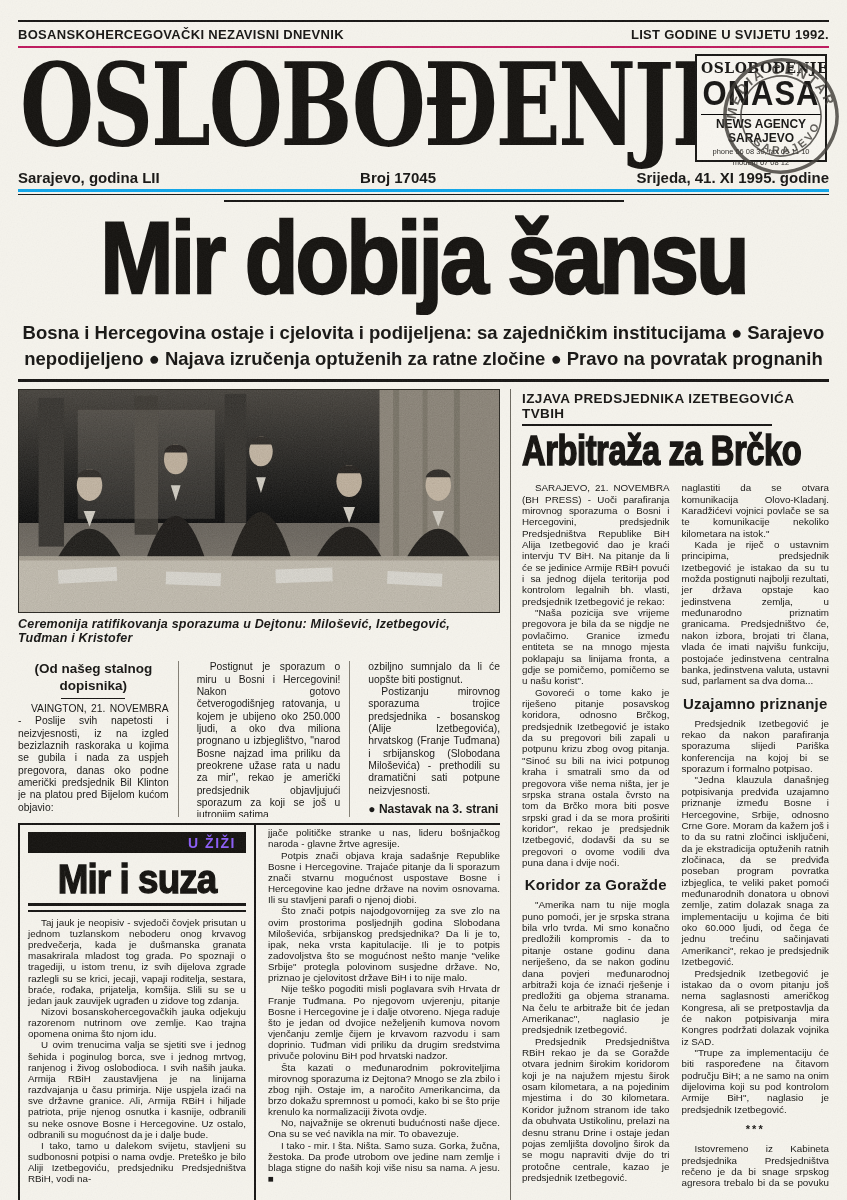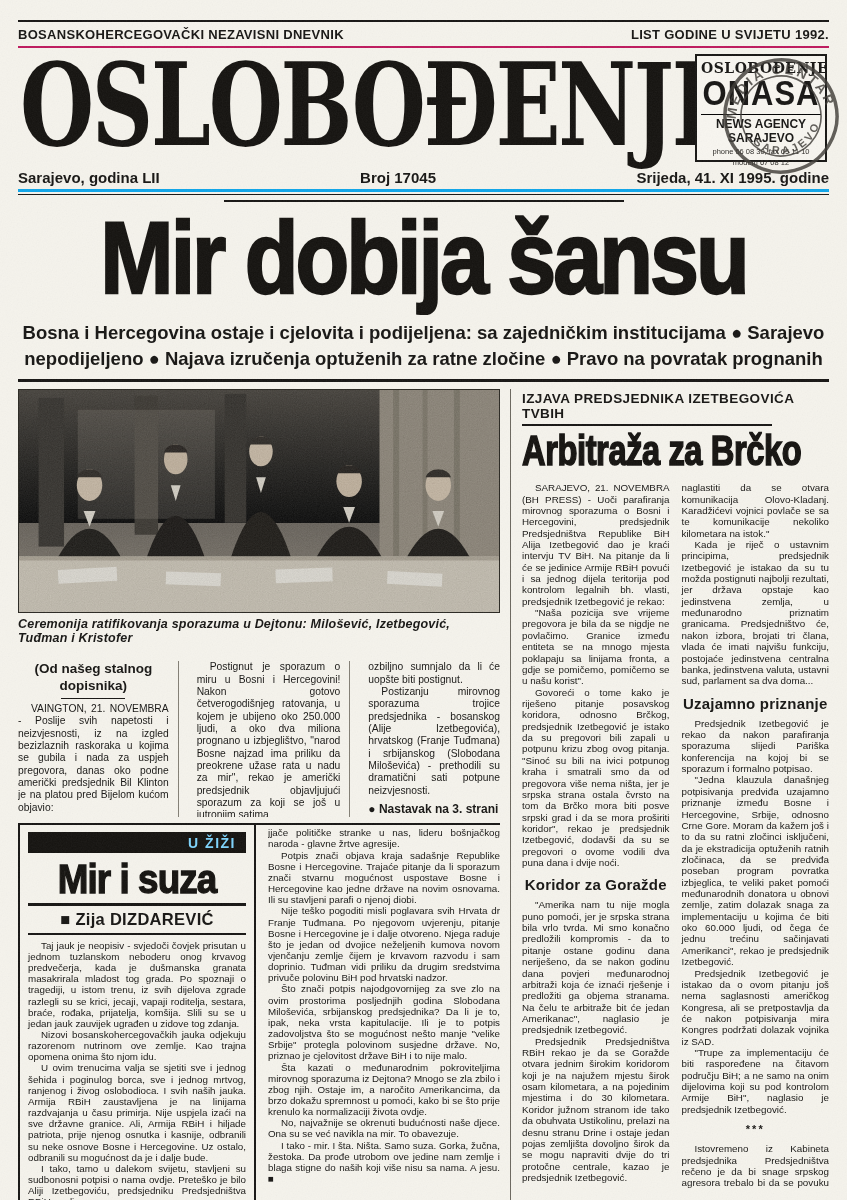--- a/index.html
+++ b/index.html
@@ -87,21 +87,21 @@
 
   
   .bottomleft{ border-top:2.5px solid #161513; margin-top:6px; display:grid;
     grid-template-columns:238px 1fr; column-gap:12px; height:388px; overflow:hidden; }
   .focus-box{
     border-left:2px solid #161513; border-right:2px solid #161513; border-bottom:5px solid #161513;
     padding:5px 8px 4px; overflow:hidden;
   }
   .badge-bar{ background:#14120f; height:21px; display:flex; justify-content:flex-end; align-items:center;
     padding-right:10px; margin:2px 0 6px; }
-  .badge-bar span{ color:#7dd3fc; font-size:14px; font-weight:bold; letter-spacing:1.5px; }
+  .badge-bar span{ color:#8b5cf6; font-size:14px; font-weight:bold; letter-spacing:1.5px; }
   .focus-headline{
     text-align:center; font-size:40px; font-weight:bold; letter-spacing:-1px; line-height:1;
     transform:scaleX(.92); -webkit-text-stroke:1.3px #14120f; color:#14120f; margin:2px 0 4px;
   }
   .focus-rule-thick{ height:3px; background:#161513; margin:2px 0 4px; }
   .focus-byline{ text-align:center; font-size:16.5px; font-weight:bold; letter-spacing:.3px; }
   .focus-rule-thin{ height:1.5px; background:#161513; margin:4px 0 5px; }
   .focus-box p.body, .focus-cont p.body{ font-size:9.8px; line-height:1.14; }
   .focus-cont{ padding-top:2px; overflow:hidden; }
 
@@ -248,32 +248,31 @@
         </div>
       </div>
 
       <div class="bottomleft">
         <div class="focus-box">
           <div class="badge-bar">
             <span>U ŽIŽI</span>
           </div>
           <div class="focus-headline">Mir i suza</div>
           <div class="focus-rule-thick"></div>
-          <div class="focus-byline">■ Zija DIZDAREVIĆ</div>
           <div class="focus-rule-thin"></div>
           <p class="body">Taj jauk je neopisiv - svjedoči čovjek prisutan u jednom tuzlanskom neboderu onog krvavog predvečerja, kada je dušmanska granata masakrirala mladost tog grada. Po spoznaji o tragediji, u istom trenu, iz svih dijelova zgrade razlegli su se krici, jecaji, vapaji roditelja, sestara, braće, rođaka, prijatelja, komšija. Slili su se u jedan jauk zauvijek ugrađen u zidove tog zdanja.</p>
           <p class="body">Nizovi bosanskohercegovačkih jauka odjekuju razorenom nutrinom ove zemlje. Kao trajna opomena onima što njom idu.</p>
           <p class="body">U ovim trenucima valja se sjetiti sve i jednog šehida i poginulog borca, sve i jednog mrtvog, ranjenog i živog oslobodioca. I svih naših jauka. Armija RBiH zaustavljena je na linijama razdvajanja u času primirja. Nije uspjela izaći na sve državne granice. Ali, Armija RBiH i hiljade patriota, prije njenog osnutka i kasnije, odbranili su neke osnove Bosne i Hercegovine. Uz ostalo, odbranili su mogućnost da je i dalje bude.</p>
           <p class="body">I tako, tamo u dalekom svijetu, stavljeni su sudbonosni potpisi o nama ovdje. Preteško je bilo Aliji Izetbegoviću, predsjedniku Predsjedništva RBiH, vodi na-</p>
         </div>
         <div class="focus-cont">
           <p class="body" style="text-indent:0">jjače političke stranke u nas, lideru bošnjačkog naroda - glavne žrtve agresije.</p>
           <p class="body">Potpis znači objava kraja sadašnje Republike Bosne i Hercegovine. Trajaće pitanje da li sporazum znači stvarnu mogućnost uspostave Bosne i Hercegovine kao jedne države na novim osnovama. Ili su stavljeni parafi o njenoj diobi.</p>
+          <p class="body">Što znači potpis najodgovornijeg za sve zlo na ovim prostorima posljednjih godina Slobodana Miloševića, srbijanskog predsjednika? Da li je to, ipak, neka vrsta kapitulacije. Ili je to potpis zadovoljstva što se mogućnost nešto manje "velike Srbije" protegla polovinom susjedne države. No, priznao je cjelovitost države BiH i to nije malo.</p>
           <p class="body">Nije teško pogoditi misli poglavara svih Hrvata dr Franje Tuđmana. Po njegovom uvjerenju, pitanje Bosne i Hercegovine je i dalje otvoreno. Njega raduje što je jedan od dvojice neželjenih kumova novom vjenčanju zemlje čijem je krvavom razvodu i sam doprinio. Tuđman vidi priliku da drugim sredstvima privuče polovinu BiH pod hrvatski nadzor.</p>
-          <p class="body">Što znači potpis najodgovornijeg za sve zlo na ovim prostorima posljednjih godina Slobodana Miloševića, srbijanskog predsjednika? Da li je to, ipak, neka vrsta kapitulacije. Ili je to potpis zadovoljstva što se mogućnost nešto manje "velike Srbije" protegla polovinom susjedne države. No, priznao je cjelovitost države BiH i to nije malo.</p>
           <p class="body">Šta kazati o međunarodnim pokroviteljima mirovnog sporazuma iz Dejtona? Mnogo se zla zbilo i zbog njih. Ostaje im, a naročito Amerikancima, da brzo dokažu spremnost u pomoći, kako bi se što prije krenulo ka normalizaciji života ovdje.</p>
           <p class="body">No, najvažnije se okrenuti budućnosti naše djece. Ona su se već navikla na mir. To obavezuje.</p>
           <p class="body">I tako - mir. I šta. Ništa. Samo suza. Gorka, žučna, žestoka. Da prođe utrobom ove jedine nam zemlje i blaga stigne do naših koji više nisu sa nama. A jesu.  ■</p>
         </div>
       </div>
     </div>
 
     <div class="rightzone">
       <div class="brcko-kicker">IZJAVA PREDSJEDNIKA IZETBEGOVIĆA TVBIH</div>
       <div class="brcko-kicker-rule"></div>

